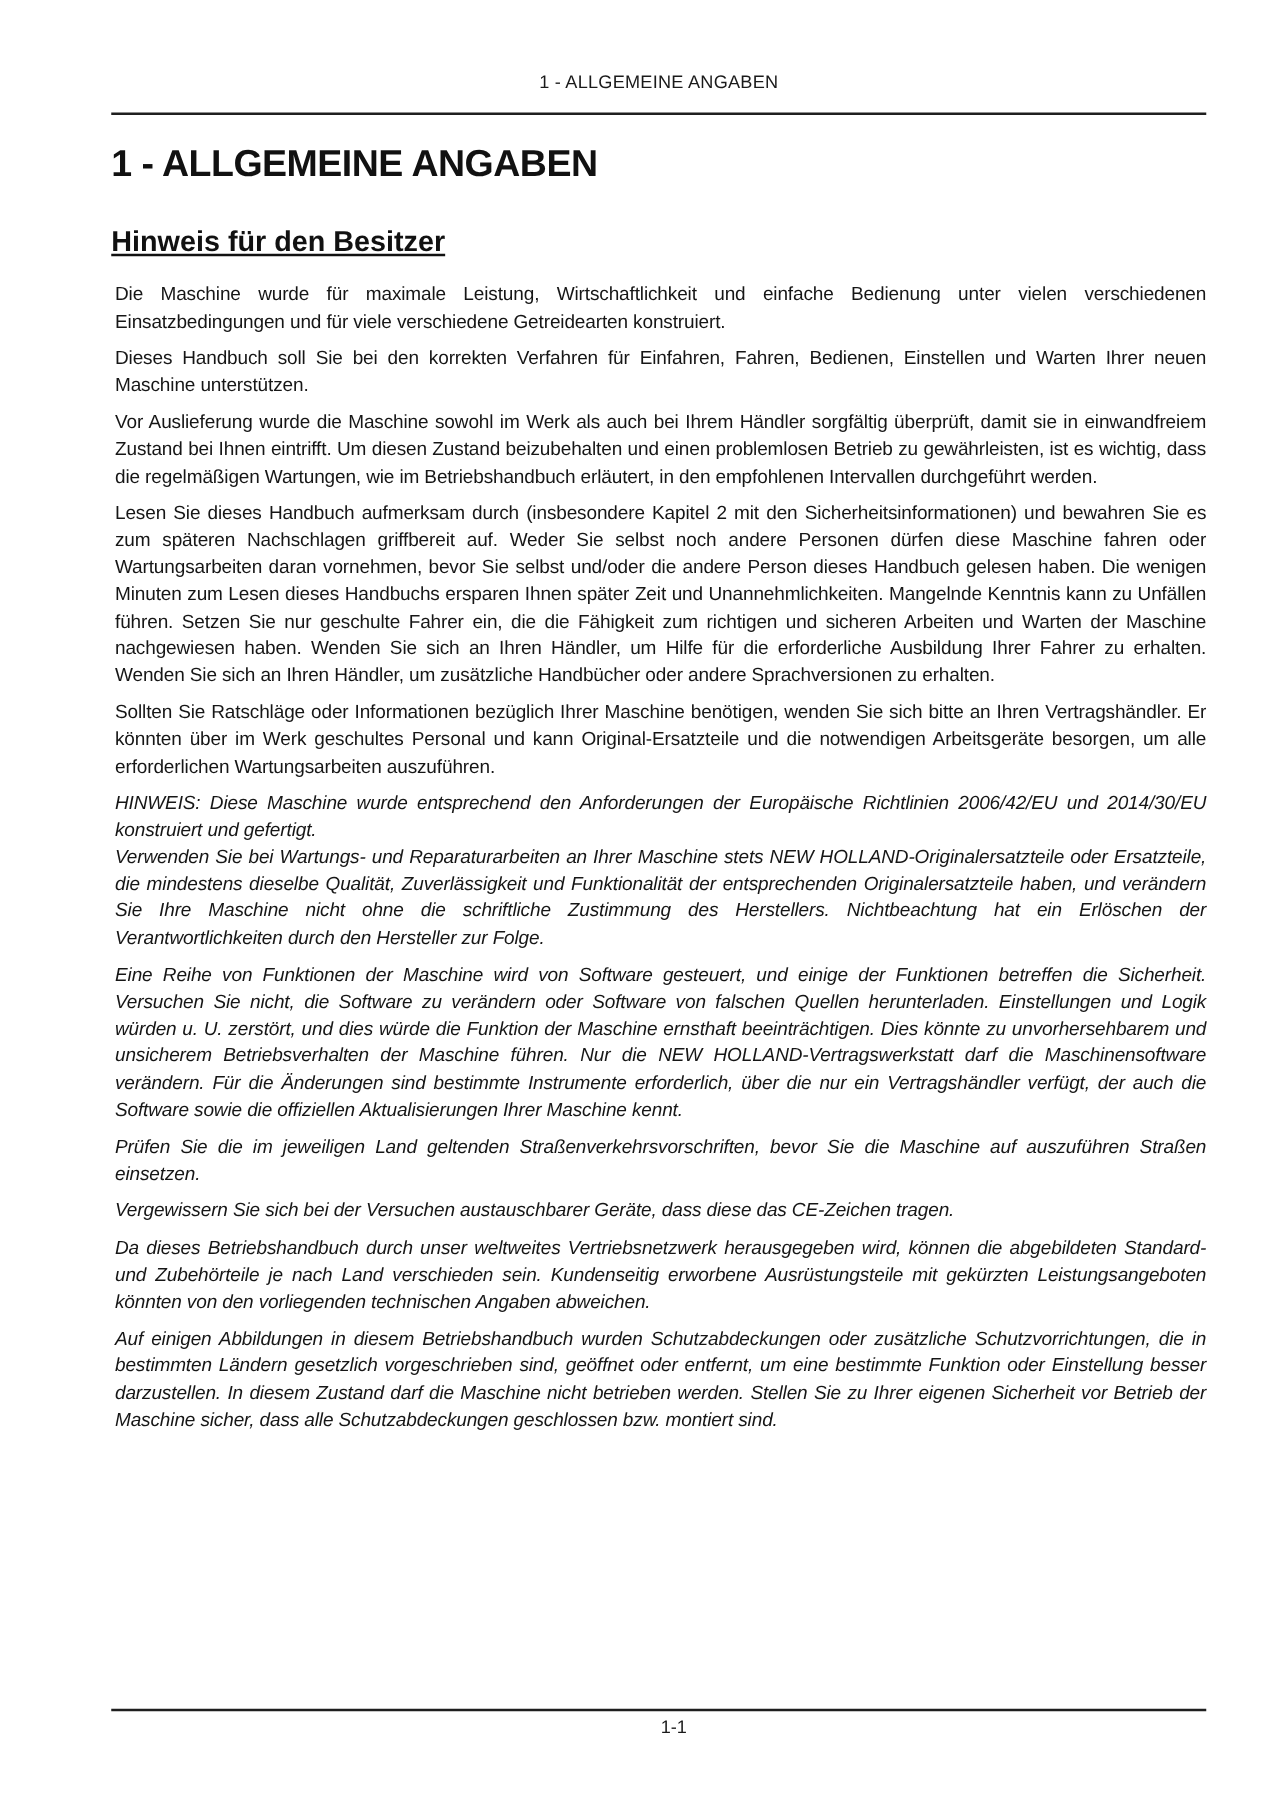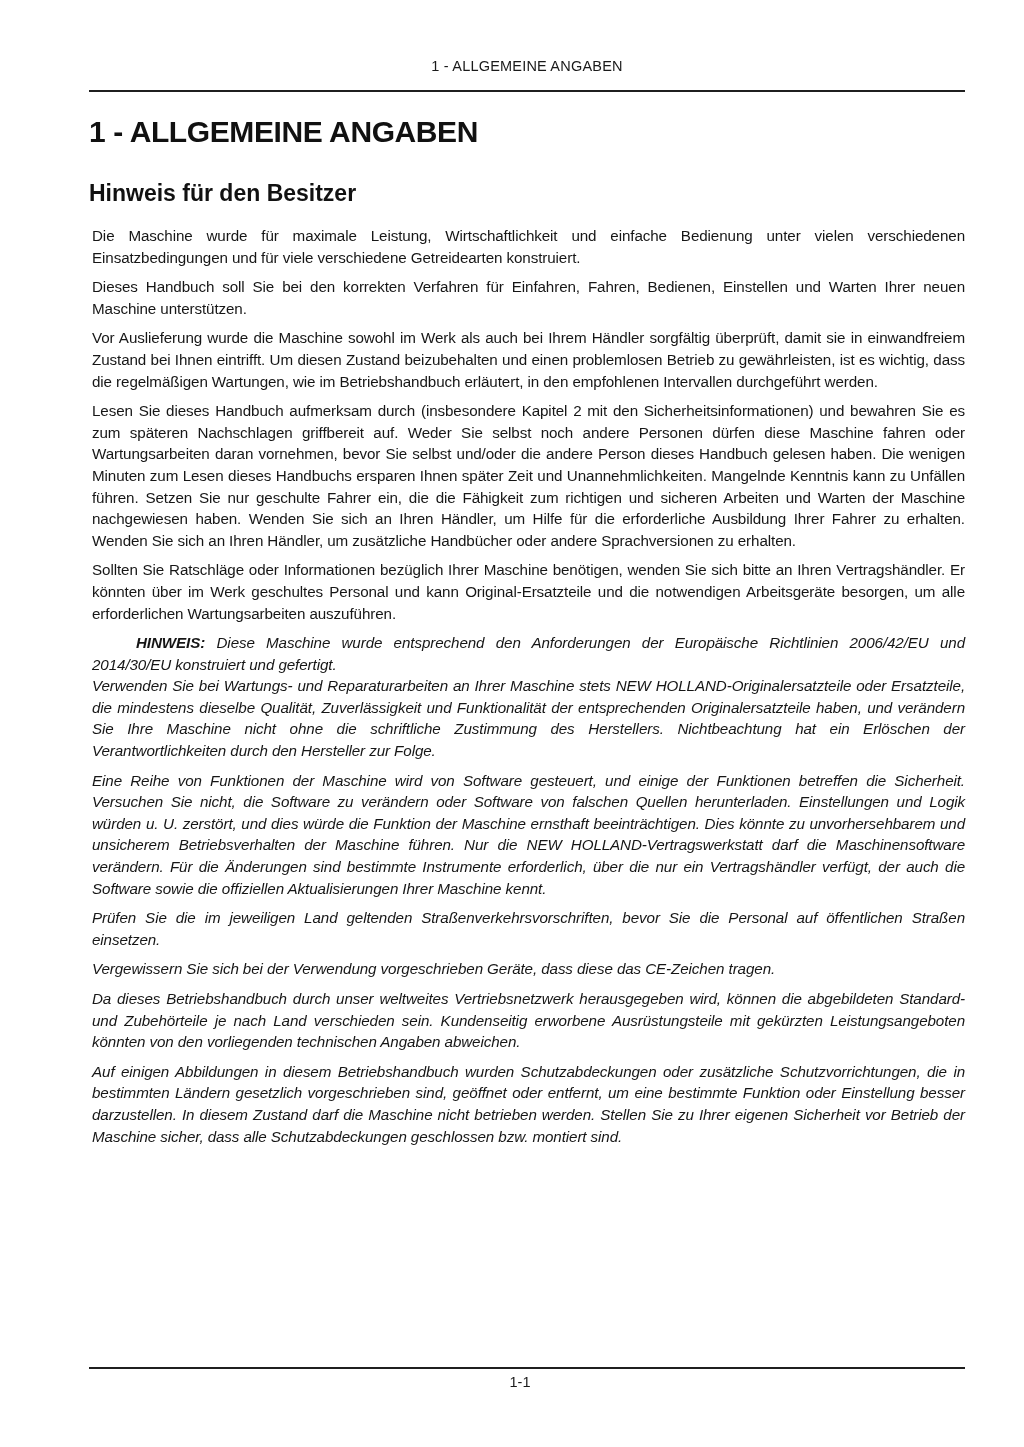--- a/index.html
+++ b/index.html
@@ -58,63 +58,62 @@
     font-size: 15.2px;
     line-height: 21.6px;
     text-align: justify;
     letter-spacing: -0.1px;
     color: #161616;
   }
   .para.italic {
     font-style: italic;
   }
   .para .prefix {
-    font-weight: 700;
-    margin-left: 44px;
+    font-weight: 400;
   }
   .footer-rule {
     position: absolute;
     left: 89px;
     width: 876px;
     top: 1367px;
     border-top: 2px solid #1f1f1f;
     height: 0;
   }
   .page-number {
     position: absolute;
-    left: 82px;
+    left: 101px;
     width: 876px;
     top: 1374px;
     text-align: center;
     font-size: 14.5px;
     color: #1a1a1a;
   }
 </style>
 </head>
 <body>
 
 <div class="page">
   <div class="running-header">1 - ALLGEMEINE ANGABEN</div>
 
   <div class="header-rule"></div>
 
   <h1 class="chapter-title" style="margin-bottom:0;">1 - ALLGEMEINE ANGABEN</h1>
 
-  <h2 class="section-heading" style="margin-bottom:0;">Hinweis für den Besitzer</h2>
+  <h2 class="section-heading" style="margin-bottom:0;text-decoration:underline;">Hinweis für den Besitzer</h2>
 
   <div class="paragraphs" id="paragraphs">
       <div class="para">Die Maschine wurde für maximale Leistung, Wirtschaftlichkeit und einfache Bedienung unter vielen verschiedenen Einsatzbedingungen und für viele verschiedene Getreidearten konstruiert.</div>
       <div class="para">Dieses Handbuch soll Sie bei den korrekten Verfahren für Einfahren, Fahren, Bedienen, Einstellen und Warten Ihrer neuen Maschine unterstützen.</div>
       <div class="para">Vor Auslieferung wurde die Maschine sowohl im Werk als auch bei Ihrem Händler sorgfältig überprüft, damit sie in einwandfreiem Zustand bei Ihnen eintrifft. Um diesen Zustand beizubehalten und einen problemlosen Betrieb zu gewährleisten, ist es wichtig, dass die regelmäßigen Wartungen, wie im Betriebshandbuch erläutert, in den empfohlenen Intervallen durchgeführt werden.</div>
       <div class="para">Lesen Sie dieses Handbuch aufmerksam durch (insbesondere Kapitel 2 mit den Sicherheitsinformationen) und bewahren Sie es zum späteren Nachschlagen griffbereit auf.  Weder Sie selbst noch andere Personen dürfen diese Maschine fahren oder Wartungsarbeiten daran vornehmen, bevor Sie selbst und/oder die andere Person dieses Handbuch gelesen haben.  Die wenigen Minuten zum Lesen dieses Handbuchs ersparen Ihnen später Zeit und Unannehmlichkeiten.  Mangelnde Kenntnis kann zu Unfällen führen.  Setzen Sie nur geschulte Fahrer ein, die die Fähigkeit zum richtigen und sicheren Arbeiten und Warten der Maschine nachgewiesen haben. Wenden Sie sich an Ihren Händler, um Hilfe für die erforderliche Ausbildung Ihrer Fahrer zu erhalten. Wenden Sie sich an Ihren Händler, um zusätzliche Handbücher oder andere Sprachversionen zu erhalten.</div>
       <div class="para">Sollten Sie Ratschläge oder Informationen bezüglich Ihrer Maschine benötigen, wenden Sie sich bitte an Ihren Vertragshändler.  Er könnten über im Werk geschultes Personal und kann Original-Ersatzteile und die notwendigen Arbeitsgeräte besorgen, um alle erforderlichen Wartungsarbeiten auszuführen.</div>
       <div class="para italic"><strong class="prefix">HINWEIS: </strong>Diese Maschine wurde entsprechend den Anforderungen der Europäische Richtlinien 2006/42/EU und 2014/30/EU konstruiert und gefertigt.<br>Verwenden Sie bei Wartungs- und Reparaturarbeiten an Ihrer Maschine stets NEW HOLLAND-Originalersatzteile oder Ersatzteile, die mindestens dieselbe Qualität, Zuverlässigkeit und Funktionalität der entsprechenden Originalersatzteile haben, und verändern Sie Ihre Maschine nicht ohne die schriftliche Zustimmung des Herstellers.  Nichtbeachtung hat ein Erlöschen der Verantwortlichkeiten durch den Hersteller zur Folge.</div>
       <div class="para italic">Eine Reihe von Funktionen der Maschine wird von Software gesteuert, und einige der Funktionen betreffen die Sicherheit.  Versuchen Sie nicht, die Software zu verändern oder Software von falschen Quellen herunterladen.  Einstellungen und Logik würden u. U. zerstört, und dies würde die Funktion der Maschine ernsthaft beeinträchtigen.  Dies könnte zu unvorhersehbarem und unsicherem Betriebsverhalten der Maschine führen.  Nur die NEW HOLLAND-Vertragswerkstatt darf die Maschinensoftware verändern.  Für die Änderungen sind bestimmte Instrumente erforderlich, über die nur ein Vertragshändler verfügt, der auch die Software sowie die offiziellen Aktualisierungen Ihrer Maschine kennt.</div>
-      <div class="para italic">Prüfen Sie die im jeweiligen Land geltenden Straßenverkehrsvorschriften, bevor Sie die Personal auf öffentlichen Straßen einsetzen.</div>
-      <div class="para italic">Vergewissern Sie sich bei der Verwendung vorgeschrieben Geräte, dass diese das CE-Zeichen tragen.</div>
+      <div class="para italic">Prüfen Sie die im jeweiligen Land geltenden Straßenverkehrsvorschriften, bevor Sie die Maschine auf auszuführen Straßen einsetzen.</div>
+      <div class="para italic">Vergewissern Sie sich bei der Versuchen austauschbarer Geräte, dass diese das CE-Zeichen tragen.</div>
       <div class="para italic">Da dieses Betriebshandbuch durch unser weltweites Vertriebsnetzwerk herausgegeben wird, können die abgebildeten Standard- und Zubehörteile je nach Land verschieden sein.  Kundenseitig erworbene Ausrüstungsteile mit gekürzten Leistungsangeboten könnten von den vorliegenden technischen Angaben abweichen.</div>
       <div class="para italic">Auf einigen Abbildungen in diesem Betriebshandbuch wurden Schutzabdeckungen oder zusätzliche Schutzvorrichtungen, die in bestimmten Ländern gesetzlich vorgeschrieben sind, geöffnet oder entfernt, um eine bestimmte Funktion oder Einstellung besser darzustellen.  In diesem Zustand darf die Maschine nicht betrieben werden.  Stellen Sie zu Ihrer eigenen Sicherheit vor Betrieb der Maschine sicher, dass alle Schutzabdeckungen geschlossen bzw.  montiert sind.</div>
     </div>
 </div>
 
 <div class="footer-rule"></div>
 
 <div class="page-number">1-1</div>
 
 </body></html>

